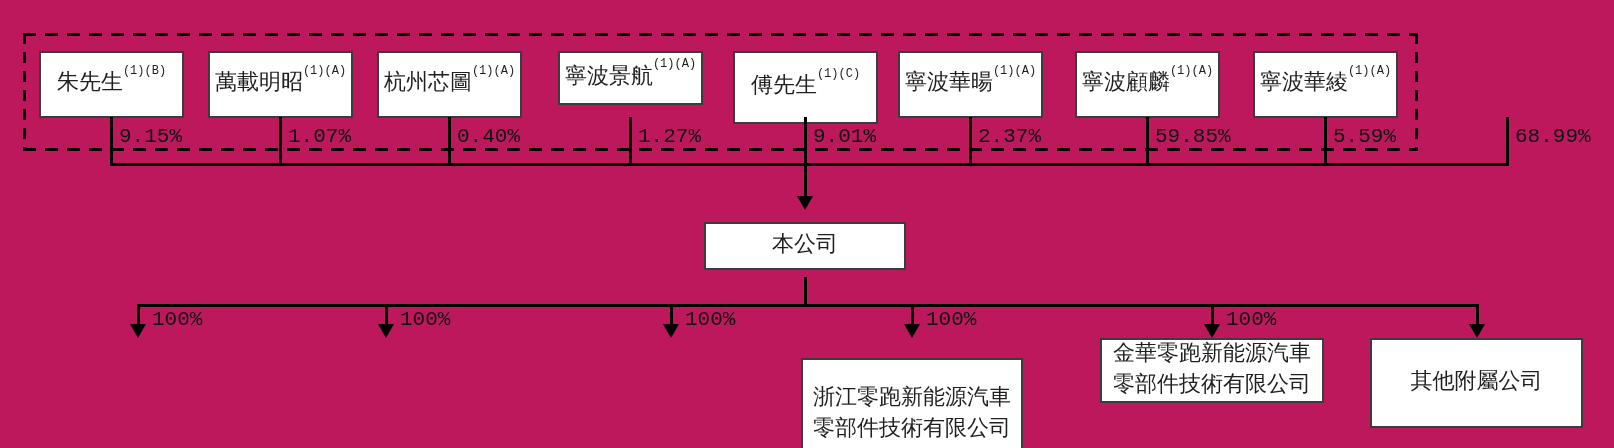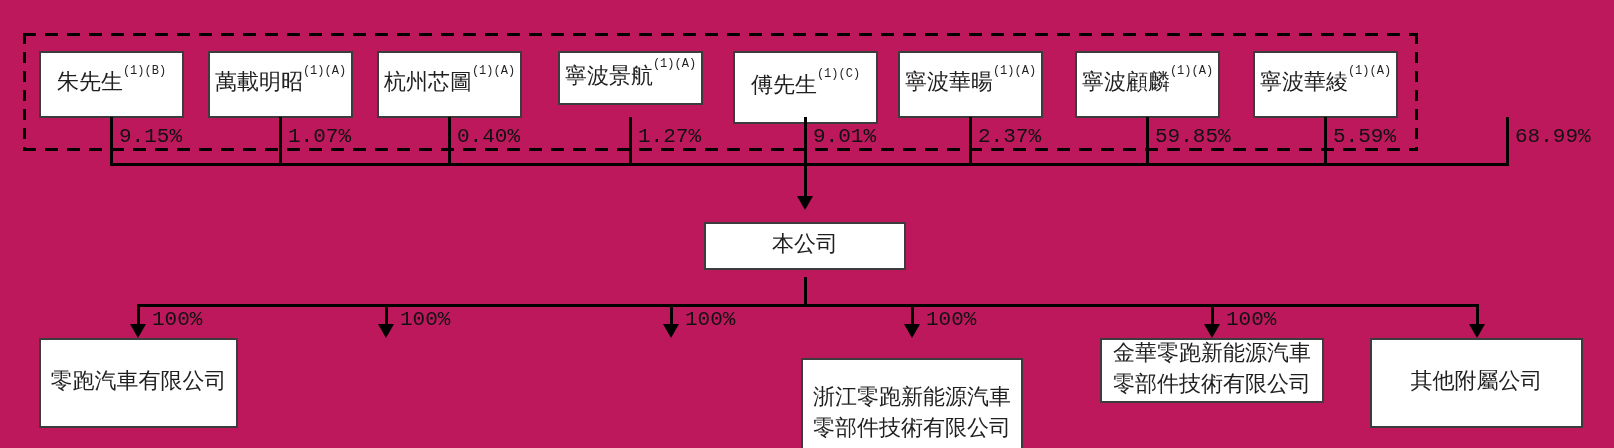--- a/index.html
+++ b/index.html
@@ -112,23 +112,20 @@
   <div class="arrowhead" style="left:1204px;top:324px;"></div>
   <div class="vline" style="left:1476px;top:304px;height:21px;"></div>
   <div class="arrowhead" style="left:1469px;top:324px;"></div>
 
   <div class="pct" style="left:152px;top:308px;">100%</div>
   <div class="pct" style="left:400px;top:308px;">100%</div>
   <div class="pct" style="left:685px;top:308px;">100%</div>
   <div class="pct" style="left:926px;top:308px;">100%</div>
   <div class="pct" style="left:1226px;top:308px;">100%</div>
 
-  <div class="box" style="left:39px;top:338px;width:199px;height:90px;">
-    <div class="nm">零跑汽車有限公司</div>
-  </div>
   <div class="box" style="left:801px;top:358px;width:222px;height:114px;">
     <div class="nm">浙江零跑新能源汽車
 零部件技術有限公司</div>
   </div>
   <div class="box" style="left:1100px;top:338px;width:224px;height:65px;">
     <div class="nm">金華零跑新能源汽車
 零部件技術有限公司</div>
   </div>
   <div class="box" style="left:1370px;top:338px;width:213px;height:90px;">
     <div class="nm">其他附屬公司</div>

